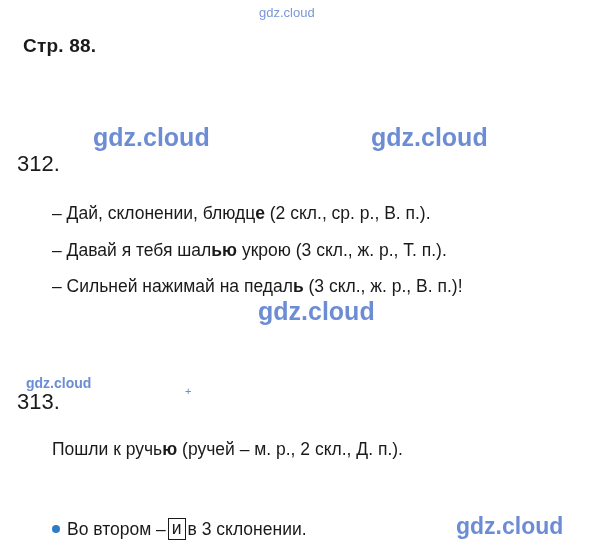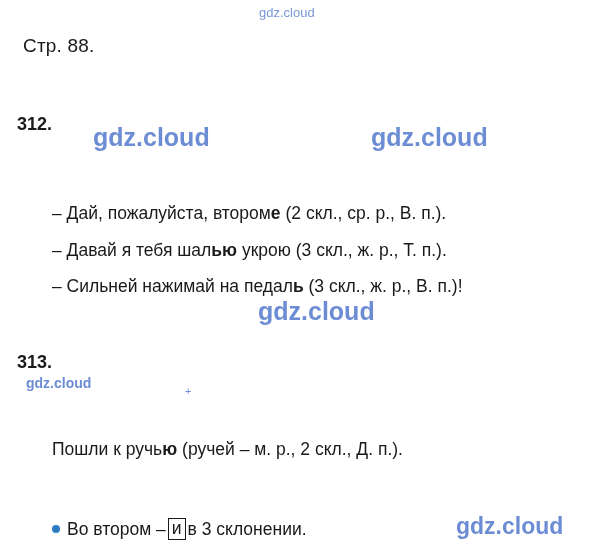--- a/index.html
+++ b/index.html
@@ -71,29 +71,30 @@
     font-size: 23px;
     font-weight: bold;
     color: #6c8cd4;
   }
 
   .page-label {
     position: absolute;
     left: 23px;
     top: 35px;
     font-size: 19px;
-    font-weight: normal;
+    font-weight: bold;
     letter-spacing: 0.2px;
     text-align: center;
   }
 
   .ex-num {
     position: absolute;
-    font-size: 18px;
-    font-weight: bold;
+    font-size: 22px;
+    font-weight: normal;
+    margin-top: 37px;
   }
   .ex-312 { left: 17px; top: 114px; }
   .ex-313 { left: 17px; top: 352px; }
 
   .line {
     position: absolute;
     font-size: 17.5px;
     line-height: 21px;
     white-space: nowrap;
   }
@@ -149,21 +150,21 @@
   <div class="wm wm-top">gdz.cloud</div>
 
   <div class="page-label">Стр. 88.</div>
 
   <div class="ex-num ex-312">312.</div>
 
   <div class="wm wm-a">gdz.cloud</div>
   <div class="wm wm-b">gdz.cloud</div>
 
 
-  <div class="line l2"><span>– Дай, пожалуйста, втором</span><span class="b">е</span><span> (2 скл., ср. р., В. п.).</span></div>
+  <div class="line l2"><span>– Дай, склонении, блюдц</span><span class="b">е</span><span> (2 скл., ср. р., В. п.).</span></div>
 
   <div class="line l3"><span>– Давай я тебя шал</span><span class="b">ью</span><span> укрою (3 скл., ж. р., Т. п.).</span></div>
 
   <div class="line l4"><span>– Сильней нажимай на педал</span><span class="b">ь</span><span> (3 скл., ж. р., В. п.)!</span></div>
 
   <div class="wm wm-c">gdz.cloud</div>
 
   <div class="ex-num ex-313">313.</div>
 
   <div class="wm wm-d">gdz.cloud</div>

